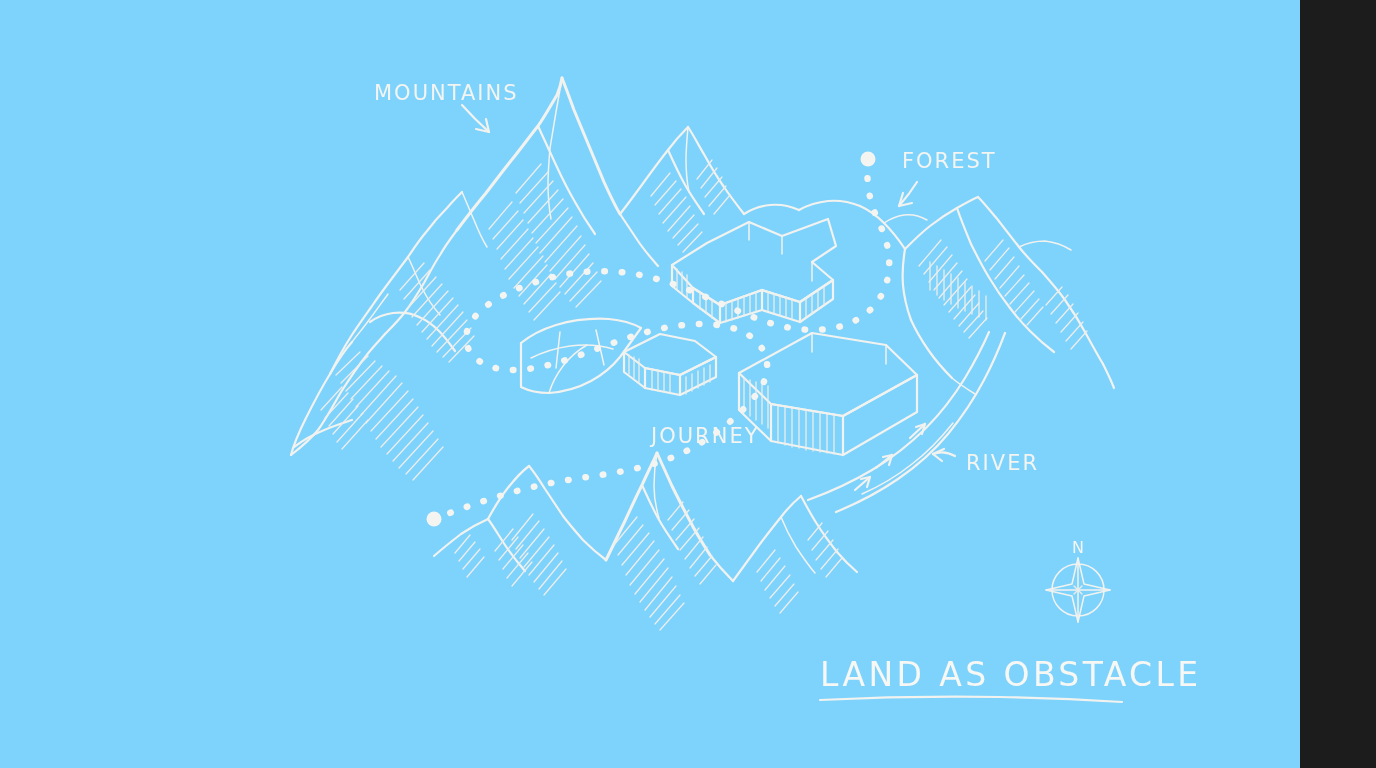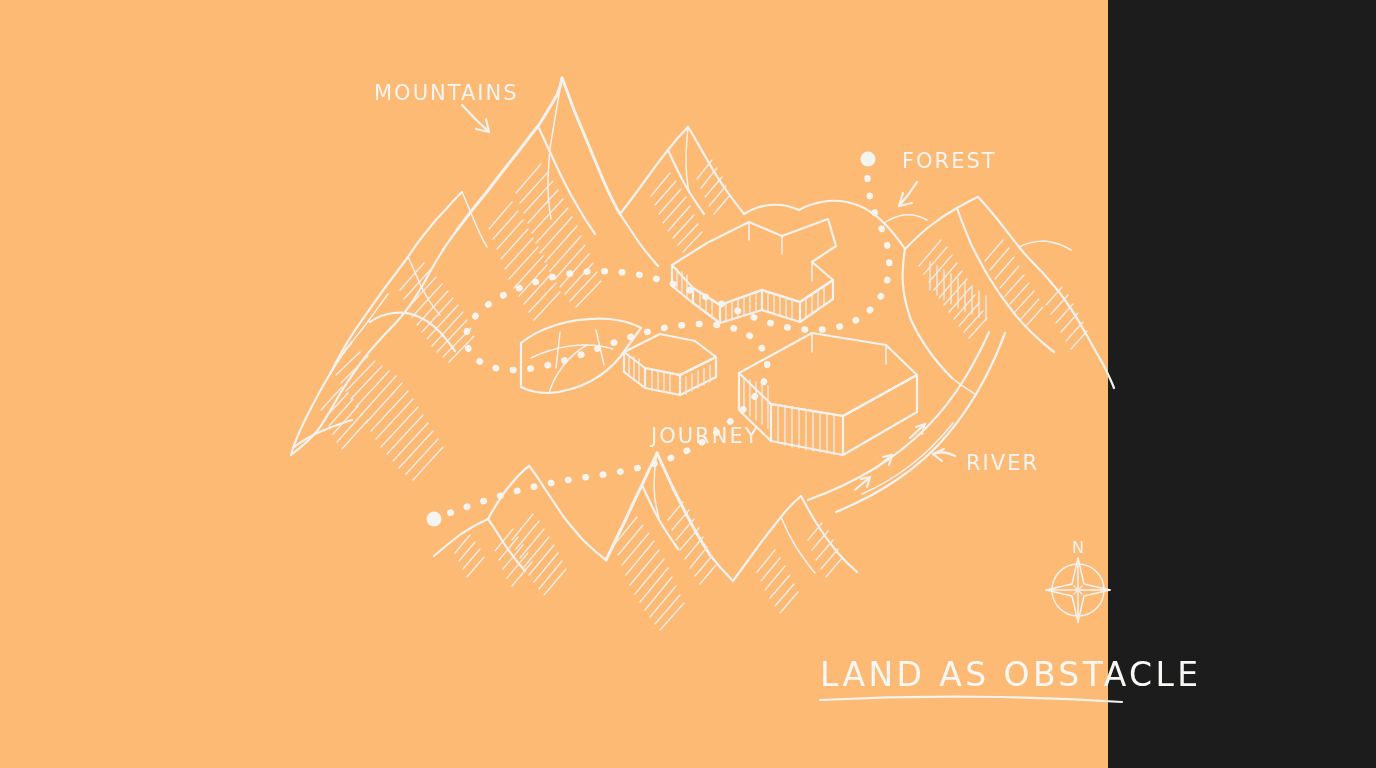--- a/index.html
+++ b/index.html
@@ -9,23 +9,23 @@
     background: #1c1c1c;
   }
   body {
     width: 1376px;
     height: 768px;
     overflow: hidden;
     font-family: "DejaVu Sans", sans-serif;
   }
   #scene {
     position: relative;
-    width: 1108px;
+    width: 1300px;
     height: 768px;
-    background: #fdba74;
+    background: #7dd3fc;
   }
   #scene svg {
     position: absolute;
     top: 0;
     left: 0;
     width: 1376px;
     height: 768px;
     display: block;
   }
   .ink {

